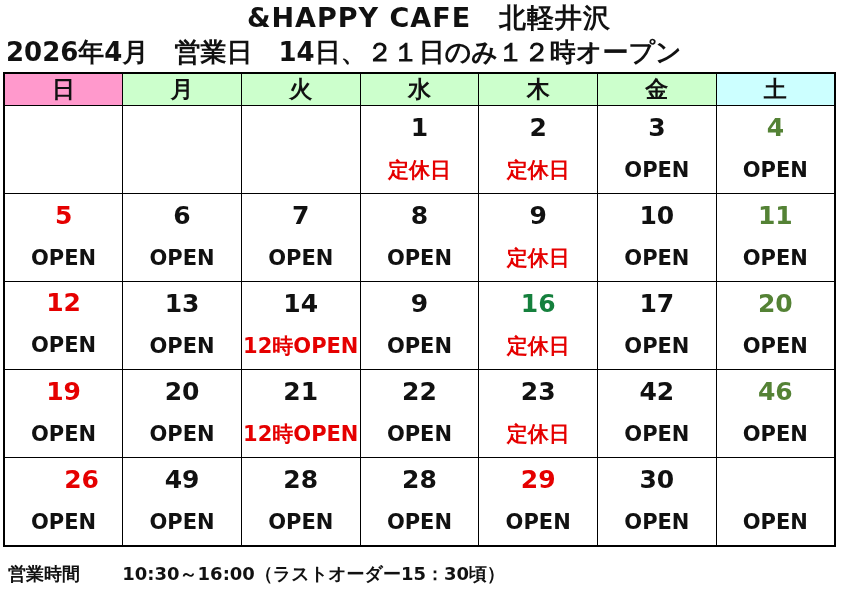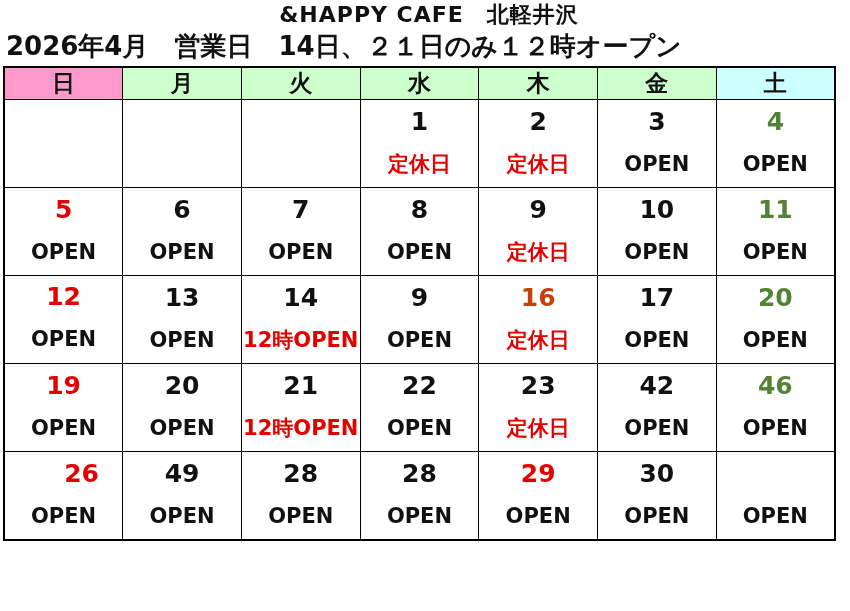--- a/index.html
+++ b/index.html
@@ -4,21 +4,21 @@
 <style>
   html, body { margin: 0; padding: 0; background: #ffffff; }
   body {
     width: 850px; height: 611px; overflow: hidden;
     font-family: "DejaVu Sans", "Liberation Sans", sans-serif;
     color: #111111;
   }
   .page { position: relative; width: 850px; height: 611px; }
   .title {
     margin: 2px 0 0 8px; text-align: center;
-    font-size: 22px; font-weight: bold; letter-spacing: 1px;
+    font-size: 27px; font-weight: bold; letter-spacing: 1px;
     line-height: 1.2; white-space: pre;
   }
   .subtitle {
     margin: 3px 0 3px 6px;
     font-size: 26px; font-weight: bold; line-height: 1.2; white-space: pre;
   }
   table.calendar {
     border-collapse: collapse; table-layout: fixed;
     width: 833px; margin-left: 3px;
     border: 2px solid #000;
@@ -138,21 +138,21 @@
           </td>
           <td>
             <div class="day-num" style="color: rgb(17, 17, 17);">14</div>
             <div class="day-status" style="color: rgb(229, 0, 0);">12時OPEN</div>
           </td>
           <td>
             <div class="day-num" style="color: rgb(17, 17, 17);">9</div>
             <div class="day-status" style="color: rgb(17, 17, 17);">OPEN</div>
           </td>
           <td>
-            <div class="day-num" style="color: #c2410c;">16</div>
+            <div class="day-num" style="color: #15803d;">16</div>
             <div class="day-status" style="color: rgb(229, 0, 0);">定休日</div>
           </td>
           <td>
             <div class="day-num" style="color: rgb(17, 17, 17);">17</div>
             <div class="day-status" style="color: rgb(17, 17, 17);">OPEN</div>
           </td>
           <td>
             <div class="day-num" style="color: rgb(84, 130, 53);">20</div>
             <div class="day-status" style="color: rgb(17, 17, 17);">OPEN</div>
           </td>
@@ -213,14 +213,18 @@
             <div class="day-status" style="color: rgb(17, 17, 17);">OPEN</div>
           </td>
           <td>
             <div class="day-num" style="color: rgb(17, 17, 17);"></div>
             <div class="day-status" style="color: rgb(17, 17, 17);">OPEN</div>
           </td>
         </tr>
       </tbody>
   </table>
 
+  <div class="footer">
+    <span class="label">営業時間</span>
+    <span class="hours">10:30～16:00（ラストオーダー15：30頃）</span>
+  </div>
 
 </div>
 
 </body></html>

